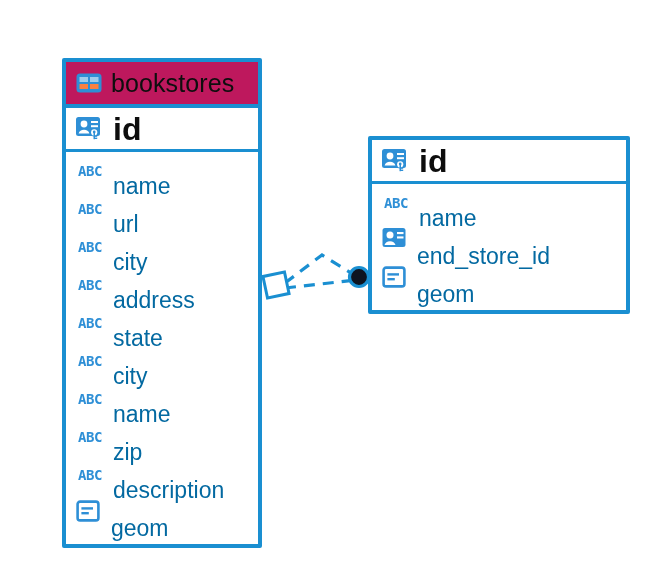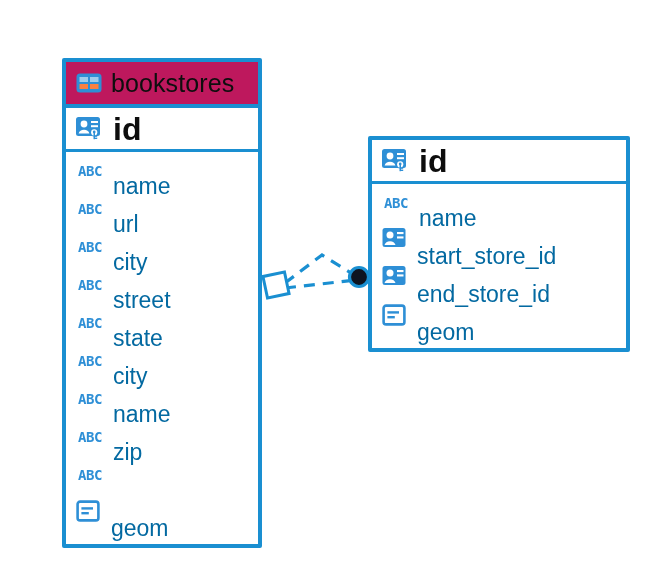--- a/index.html
+++ b/index.html
@@ -184,21 +184,21 @@
         <span class="field-label">url</span>
       </div>
 
       <div class="field-row">
         <span class="icon icon-abc">ABC</span>
         <span class="field-label">city</span>
       </div>
 
       <div class="field-row">
         <span class="icon icon-abc">ABC</span>
-        <span class="field-label">street</span>
+        <span class="field-label">address</span>
       </div>
 
       <div class="field-row">
         <span class="icon icon-abc">ABC</span>
         <span class="field-label">state</span>
       </div>
 
       <div class="field-row">
         <span class="icon icon-abc">ABC</span>
         <span class="field-label">city</span>
@@ -209,20 +209,21 @@
         <span class="field-label">name</span>
       </div>
 
       <div class="field-row">
         <span class="icon icon-abc">ABC</span>
         <span class="field-label">zip</span>
       </div>
 
       <div class="field-row">
         <span class="icon icon-abc">ABC</span>
+        <span class="field-label">description</span>
       </div>
 
       <div class="field-row">
         <span class="icon">
           <svg width="26" height="24" viewBox="0 0 26 24">
             <rect x="1.6" y="2.6" width="20.8" height="18.8" rx="2.5" ry="2.5" fill="#ffffff" stroke="#2e8fd6" stroke-width="2.6"></rect>
             <rect x="5.4" y="8.2" width="11.6" height="2.4" fill="#2e8fd6"></rect>
             <rect x="5.4" y="13.0" width="7.4" height="2.4" fill="#2e8fd6"></rect>
           </svg>
         </span>
@@ -254,32 +255,20 @@
       <span class="pk-label">id</span>
     </div>
 
     <div class="entity-fields">
 
       <div class="field-row">
         <span class="icon icon-abc">ABC</span>
         <span class="field-label">name</span>
       </div>
 
-      <div class="field-row">
-        <span class="icon">
-          <svg width="26" height="22" viewBox="0 0 26 22">
-            <rect x="0.5" y="1" width="23" height="19" rx="2.5" ry="2.5" fill="#2e8fd6"></rect>
-            <circle cx="8" cy="8" r="3.5" fill="#ffffff"></circle>
-            <path d="M2.5 18 a5.7 5.2 0 0 1 11 0 z" fill="#ffffff"></path>
-            <rect x="15" y="5" width="6.5" height="2.1" fill="#ffffff"></rect>
-            <rect x="15" y="9.4" width="6.5" height="2.1" fill="#ffffff"></rect>
-          </svg>
-        </span>
-        <span class="field-label">start_store_id</span>
-      </div>
 
       <div class="field-row">
         <span class="icon">
           <svg width="26" height="22" viewBox="0 0 26 22">
             <rect x="0.5" y="1" width="23" height="19" rx="2.5" ry="2.5" fill="#2e8fd6"></rect>
             <circle cx="8" cy="8" r="3.5" fill="#ffffff"></circle>
             <path d="M2.5 18 a5.7 5.2 0 0 1 11 0 z" fill="#ffffff"></path>
             <rect x="15" y="5" width="6.5" height="2.1" fill="#ffffff"></rect>
             <rect x="15" y="9.4" width="6.5" height="2.1" fill="#ffffff"></rect>
           </svg>

